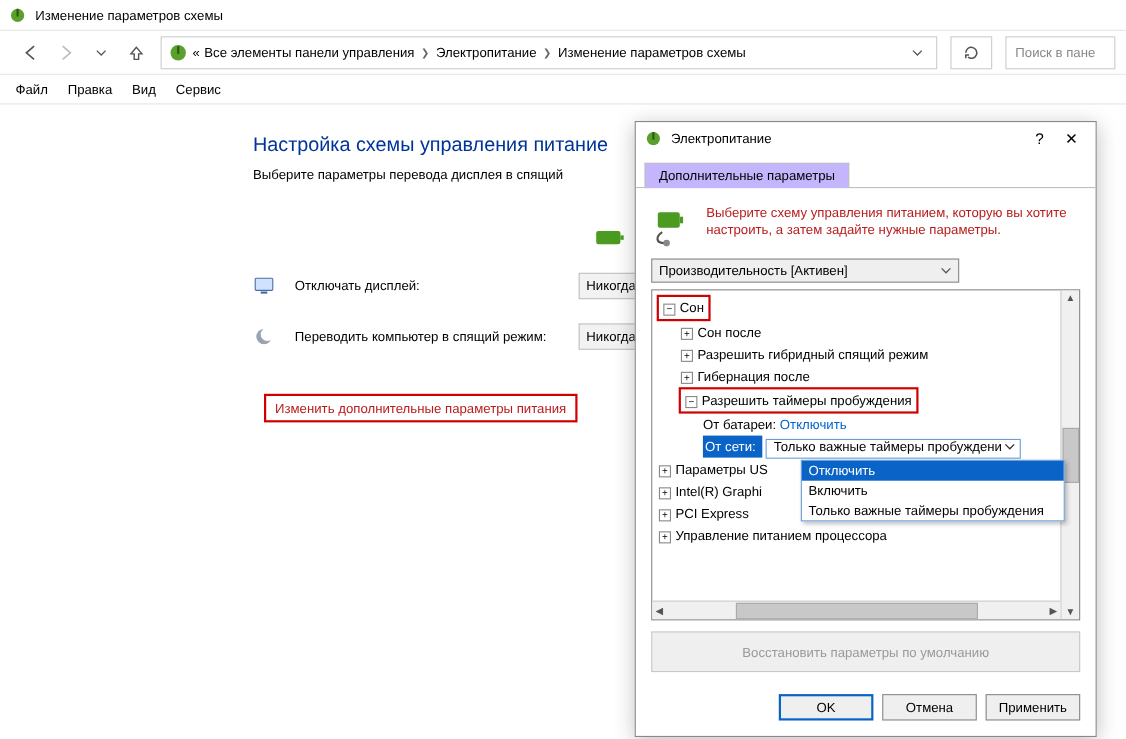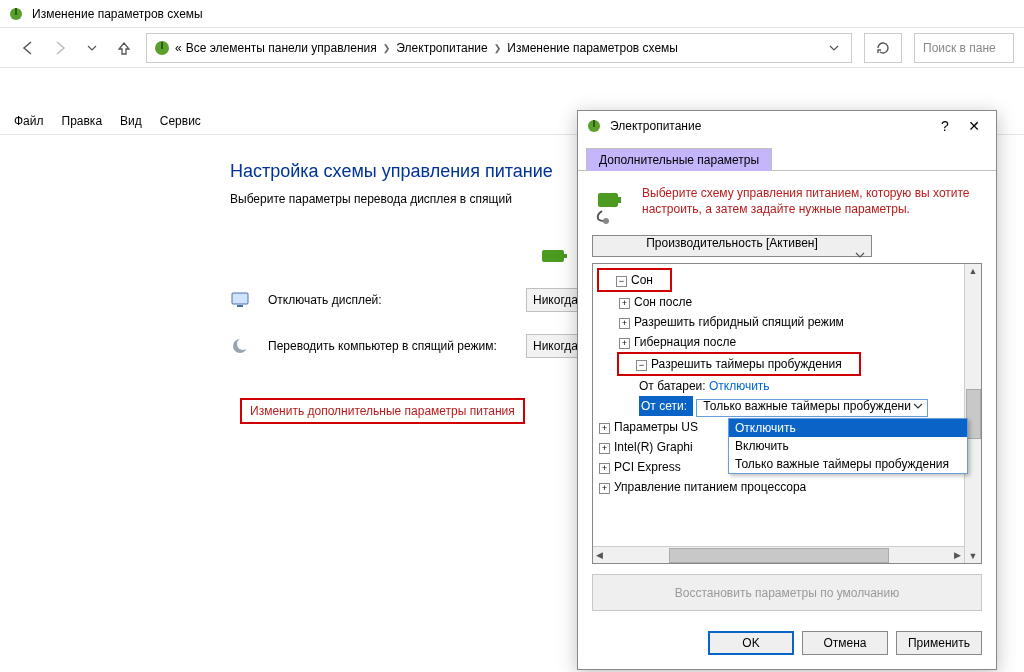--- a/index.html
+++ b/index.html
@@ -16,21 +16,21 @@
   .nav-btn.disabled { color: #bbb; }
   .chevron-down-small { width: 10px; height: 10px; }
   .bread-bar { flex: 1; display: flex; align-items: center; height: 30px; border: 1px solid #ccc; padding: 0 6px; gap: 4px; }
   .bread-bar .bicn { width: 18px; height: 18px; }
   .bread-bar .sep { color: #666; padding: 0 2px; font-size: 9px; }
   .bread-bar .crumb { color: #000; white-space: nowrap; }
   .bread-bar .caret { margin-left: auto; color: #555; padding-right: 6px; }
   .refresh-box { width: 38px; height: 30px; border: 1px solid #ccc; display: flex; align-items: center; justify-content: center; }
   .search-box { width: 100px; height: 30px; border: 1px solid #ccc; padding: 0 8px; color: #888; display: flex; align-items: center; white-space: nowrap; overflow: hidden;}
   .menubar { display: flex; gap: 18px; padding: 6px 14px; border-bottom: 1px solid #e5e5e5; }
-  .menubar span { color: #000; margin-top: 40px; }
+  .menubar span { color: #000; }
 
   .page { padding: 26px 40px 0 230px; }
   .page h1 { font-size: 18px; font-weight: normal; color: #003399; margin-bottom: 10px; }
   .page .subtitle { color: #000; margin-bottom: 40px; }
   .page .battery-bar { margin: 0 0 22px 310px; }
   .page .battery-bar svg { width: 32px; height: 20px; }
 
   .settings-row { display: flex; align-items: center; gap: 18px; margin-bottom: 22px; }
   .settings-row .row-icon { width: 20px; height: 20px; }
   .settings-row .label { width: 240px; color: #000; }
@@ -44,38 +44,38 @@
   .dlg-title .dlg-icon { width: 16px; height: 16px; margin-right: 8px; }
   .dlg-title .t { flex: 1; }
   .dlg-title .help { width: 26px; text-align: center; font-size: 14px;}
   .dlg-title .close { width: 32px; text-align: center; font-size: 14px;}
   .dlg-tabs { display: flex; padding: 6px 8px 0 8px; border-bottom: 1px solid #c0c0c0; }
   .dlg-tab { border: 1px solid #c0c0c0; border-bottom: none; background: #c4b5fd; padding: 4px 12px; position: relative; top: 1px; text-align: center; }
   .dlg-body { padding: 14px 14px 10px 14px; flex: 1; display: flex; flex-direction: column; }
   .dlg-intro { display: flex; gap: 10px; margin-bottom: 10px; }
   .dlg-intro svg { flex-shrink: 0; }
   .dlg-intro .txt { color: #b91c1c; line-height: 1.35; }
-  .scheme-select { width: 280px; height: 22px; border: 1px solid #888; background: #efefef; display: flex; align-items: center; padding: 0 6px; margin-bottom: 6px; flex-direction: column; }
+  .scheme-select { width: 280px; height: 22px; border: 1px solid #888; background: #efefef; display: flex; align-items: center; padding: 0 6px; margin-bottom: 6px; }
   .scheme-select .caret { margin-left: auto; }
 
   .tree-wrap { flex: 1; border: 1px solid #888; position: relative; overflow: hidden; }
   .tree-scroll { position: absolute; right: 0; top: 0; bottom: 0; width: 17px; background: #f0f0f0; border-left: 1px solid #ccc; display:flex; flex-direction:column; align-items:center; justify-content:space-between;}
   .tree-scroll .arrow{font-size:9px;color:#555;padding:2px 0;}
   .tree-scroll .thumb{background:#c8c8c8;width:15px;height:50px;border:1px solid #aaa;}
   .tree-hscroll{position:absolute;left:0;right:17px;bottom:0;height:17px;background:#f0f0f0;border-top:1px solid #ccc;display:flex;align-items:center;justify-content:space-between;}
   .tree-hscroll .arrow{font-size:9px;color:#555;padding:0 3px;}
   .tree-hscroll .thumb{background:#c8c8c8;height:15px;width:220px;border:1px solid #aaa;}
   .tree { padding: 4px 4px 20px 4px; line-height: 20px; }
   .exp { display: inline-flex; width: 11px; height: 11px; border: 1px solid #888; align-items: center; justify-content: center; font-size: 9px; line-height: 1; margin-right: 4px; background:#fff;}
   .node { white-space: nowrap; }
   .lvl0 { padding-left: 2px; }
   .lvl1 { padding-left: 22px; }
   .lvl2 { padding-left: 42px; }
   .lvl2b { padding-left: 42px; }
-  .red-box { display:inline-block; border: 2px solid #d10000; padding: 0 17px; margin-left:-2px;}
+  .red-box { display:inline-block; border: 2px solid #d10000; padding: 0 4px; margin-left:-2px;}
   .blue-link { color: #0066cc; }
   .sel-row { background: #0a64c8; color: #fff; display: inline-flex; align-items: center; padding: 0 2px; }
   .sel-label { padding-right: 4px; }
   .sel-field { background: #fff; color: #000; height: 18px; border: 1px solid #6a9edb; display: inline-flex; align-items: center; padding: 0 4px 4px 6px; width: 232px;}
   .sel-field .caret { margin-left: auto; color:#333; }
 
   .combo-dd { position: absolute; left: 135px; top: 154px; width: 240px; border: 1px solid #6a9edb; background: #fff; box-shadow: 2px 2px 4px rgba(0,0,0,0.25); z-index: 5; }
   .combo-dd .opt { padding: 2px 6px; }
   .combo-dd .opt.sel { background: #0a64c8; color: #fff; }
 

